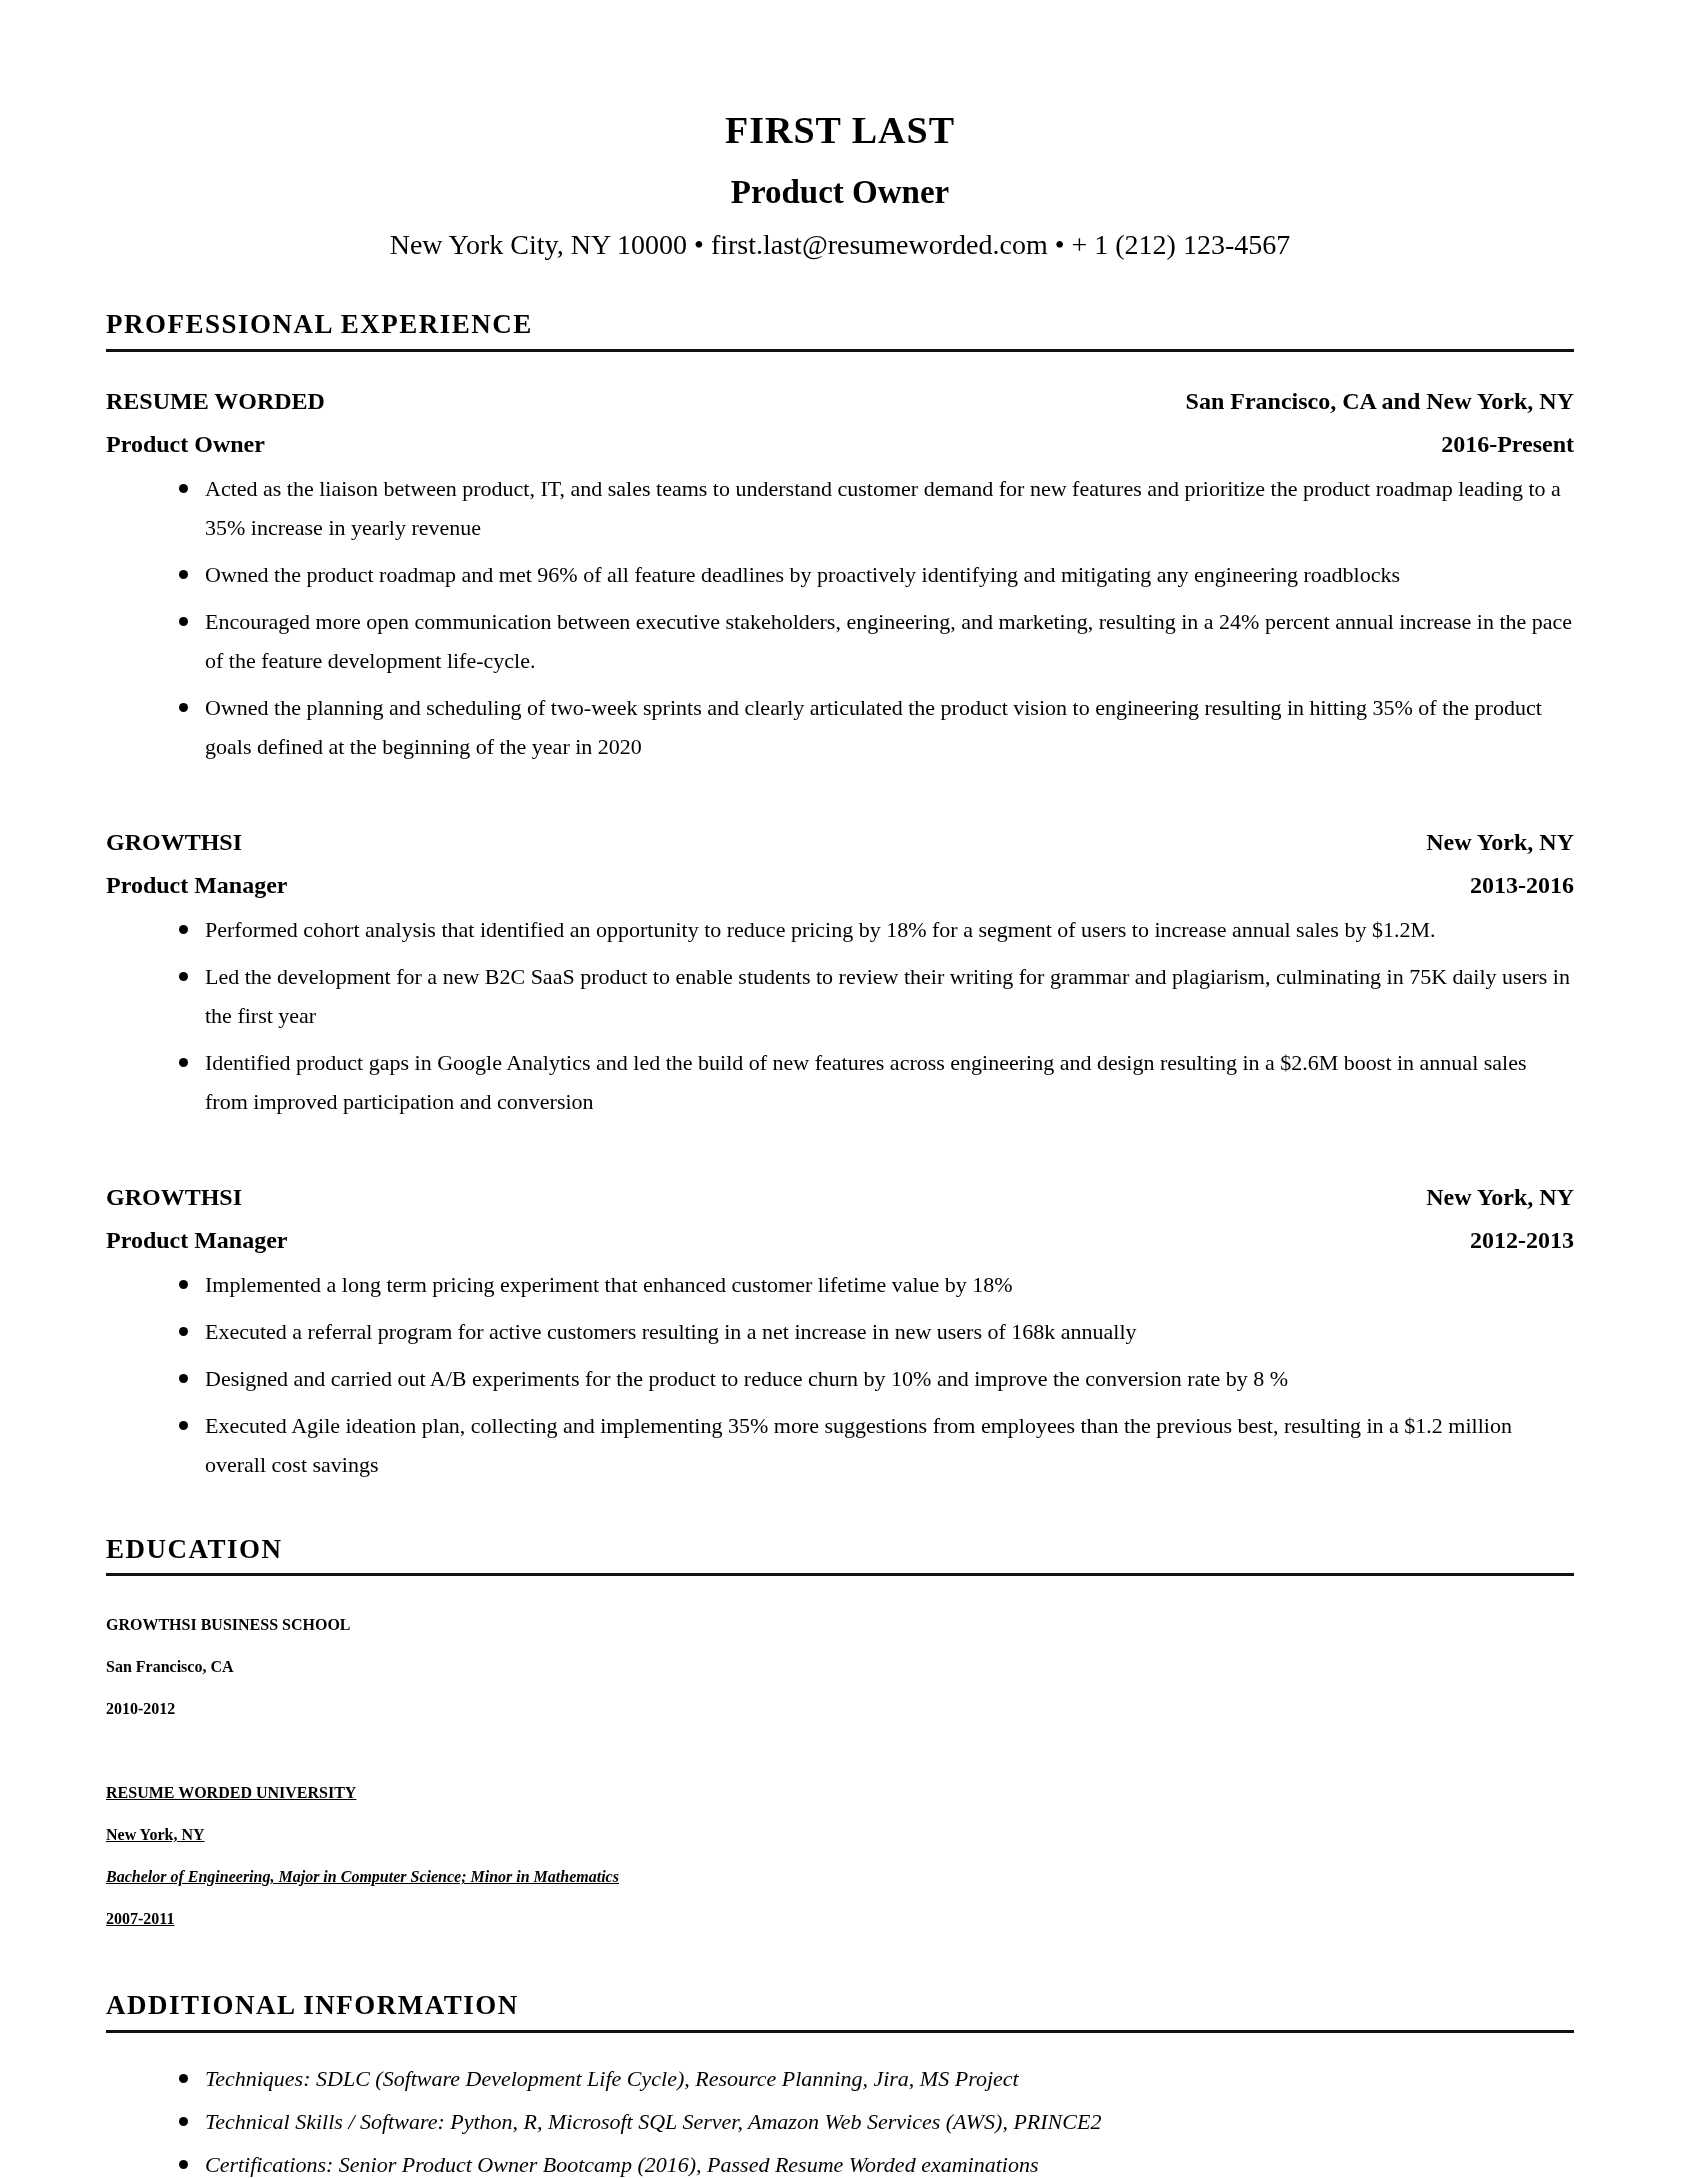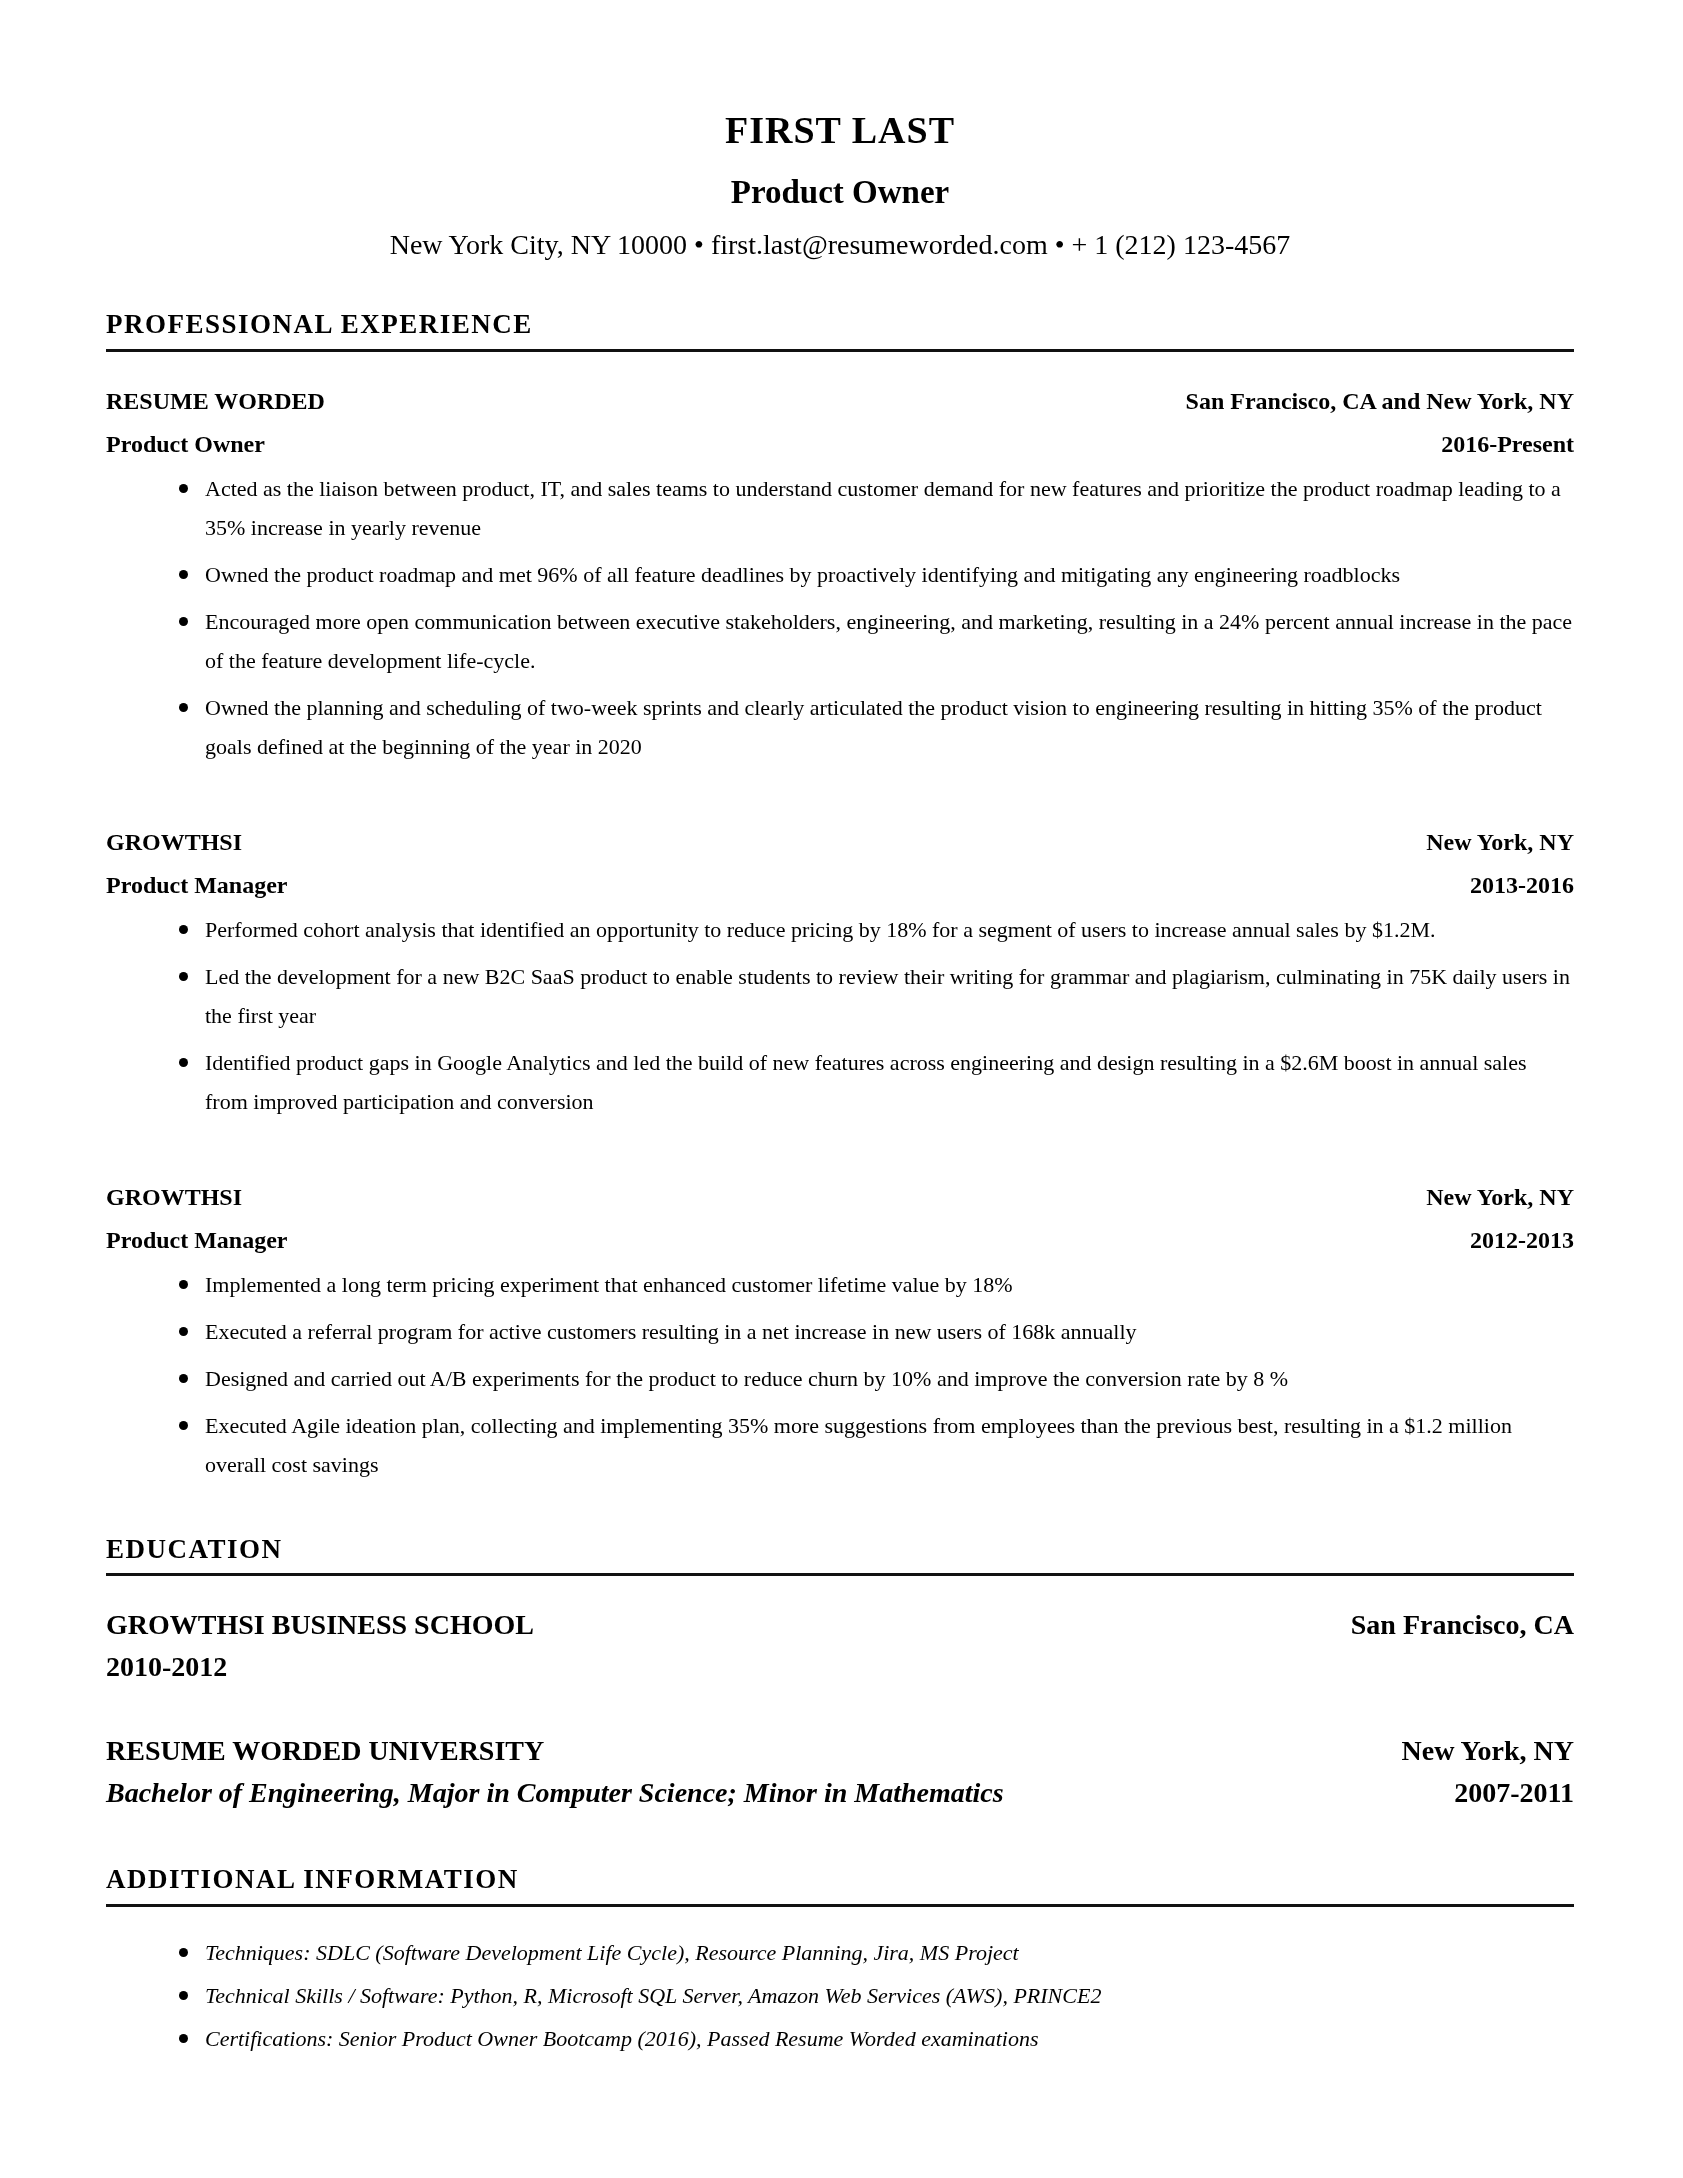--- a/index.html
+++ b/index.html
@@ -84,28 +84,28 @@
     position: absolute;
     left: 73px;
     top: 15px;
     width: 9px;
     height: 9px;
     border-radius: 50%;
     background: #000000;
   }
   
   .edu-entry { margin-top: 28px; }
-  .edu-entry + .edu-entry { margin-top: 42px; }
+  .edu-entry + .edu-entry { margin-top: 42px; text-decoration: underline; }
   .edu-row {
     display: flex;
-    justify-content: space-between;
     align-items: baseline;
-    font-size: 28px;
+    font-size: 16px;
     font-weight: 700;
     line-height: 42px;
+    flex-direction: column;
   }
   .degree { font-style: italic; }
   
   .section-additional ul.bullets { margin-top: 26px; }
   .section-additional ul.bullets li { margin-bottom: 4px; font-style: italic; }
 </style>
 </head>
 <body>
 
 <div class="page">

